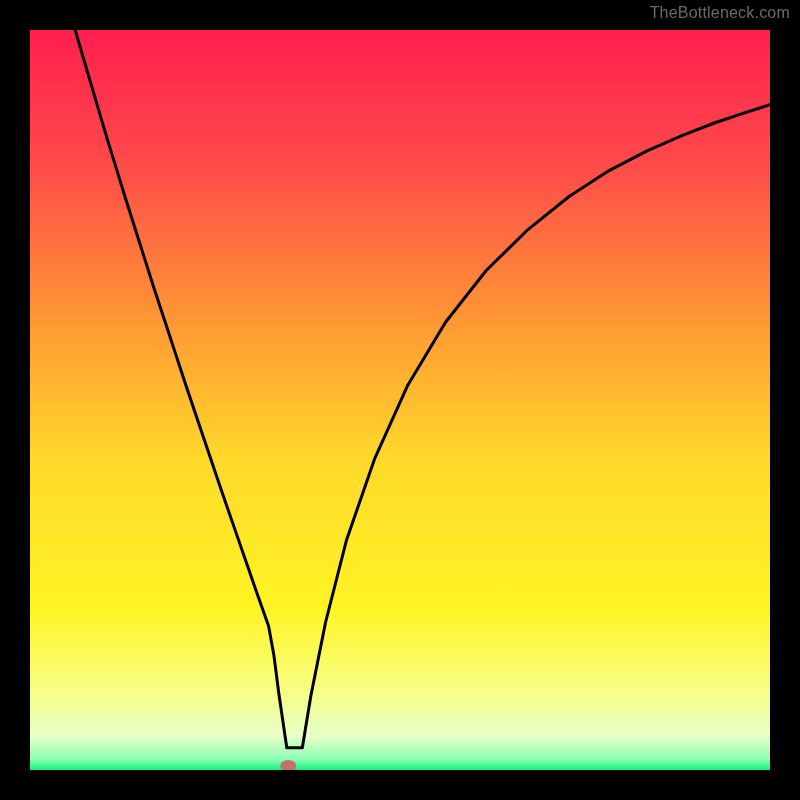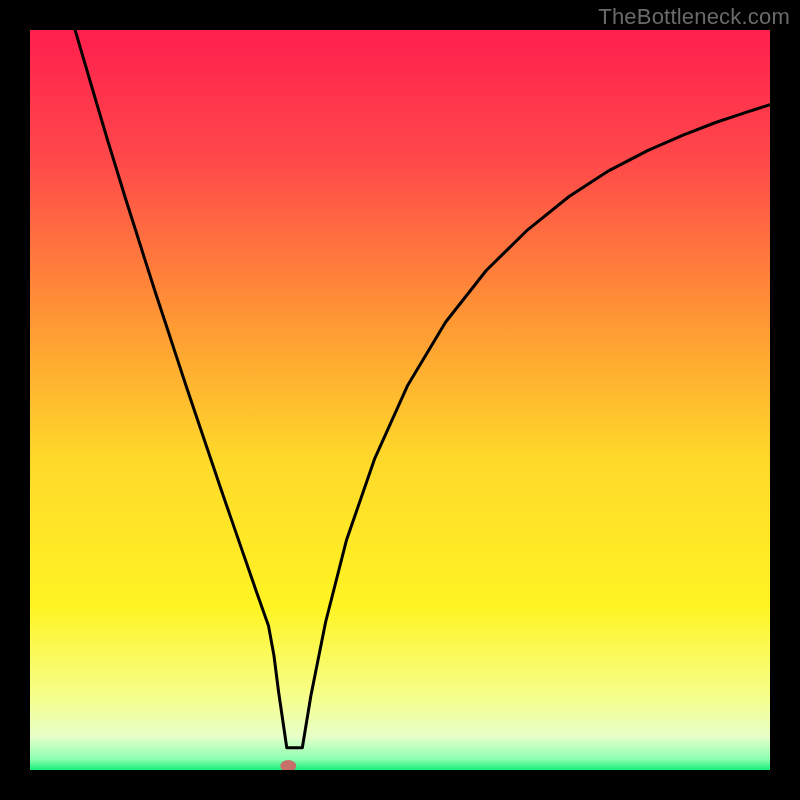--- a/index.html
+++ b/index.html
@@ -28,21 +28,21 @@
   .plot-area svg {
     display: block;
     width: 740px;
     height: 740px;
   }
   .watermark {
     position: absolute;
     top: 4px;
     right: 10px;
     color: #6a6a6a;
-    font-size: 22px;
+    font-size: 16px;
     font-weight: 400;
     letter-spacing: 0.2px;
     user-select: none;
   }
 </style>
 </head>
 <body>
 
 <div class="frame">
 

